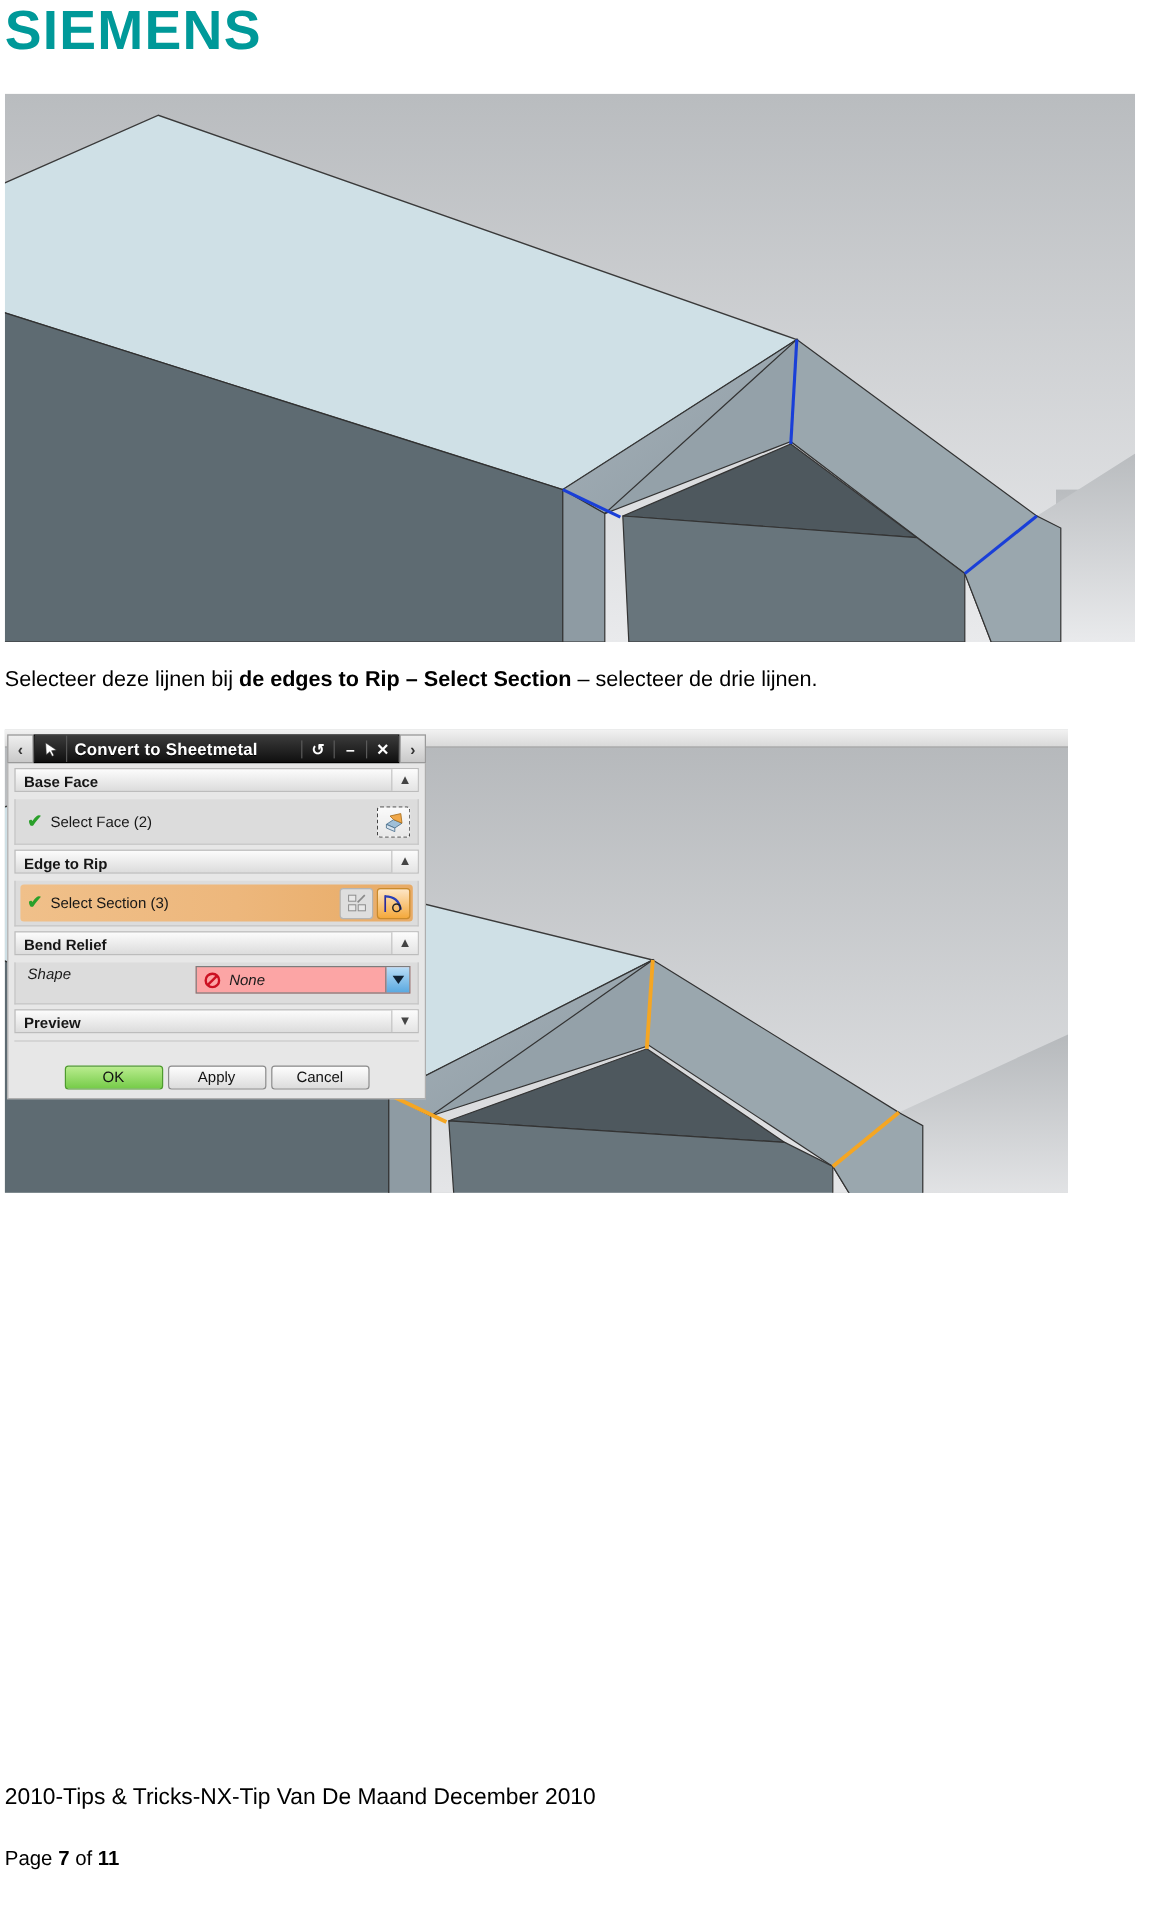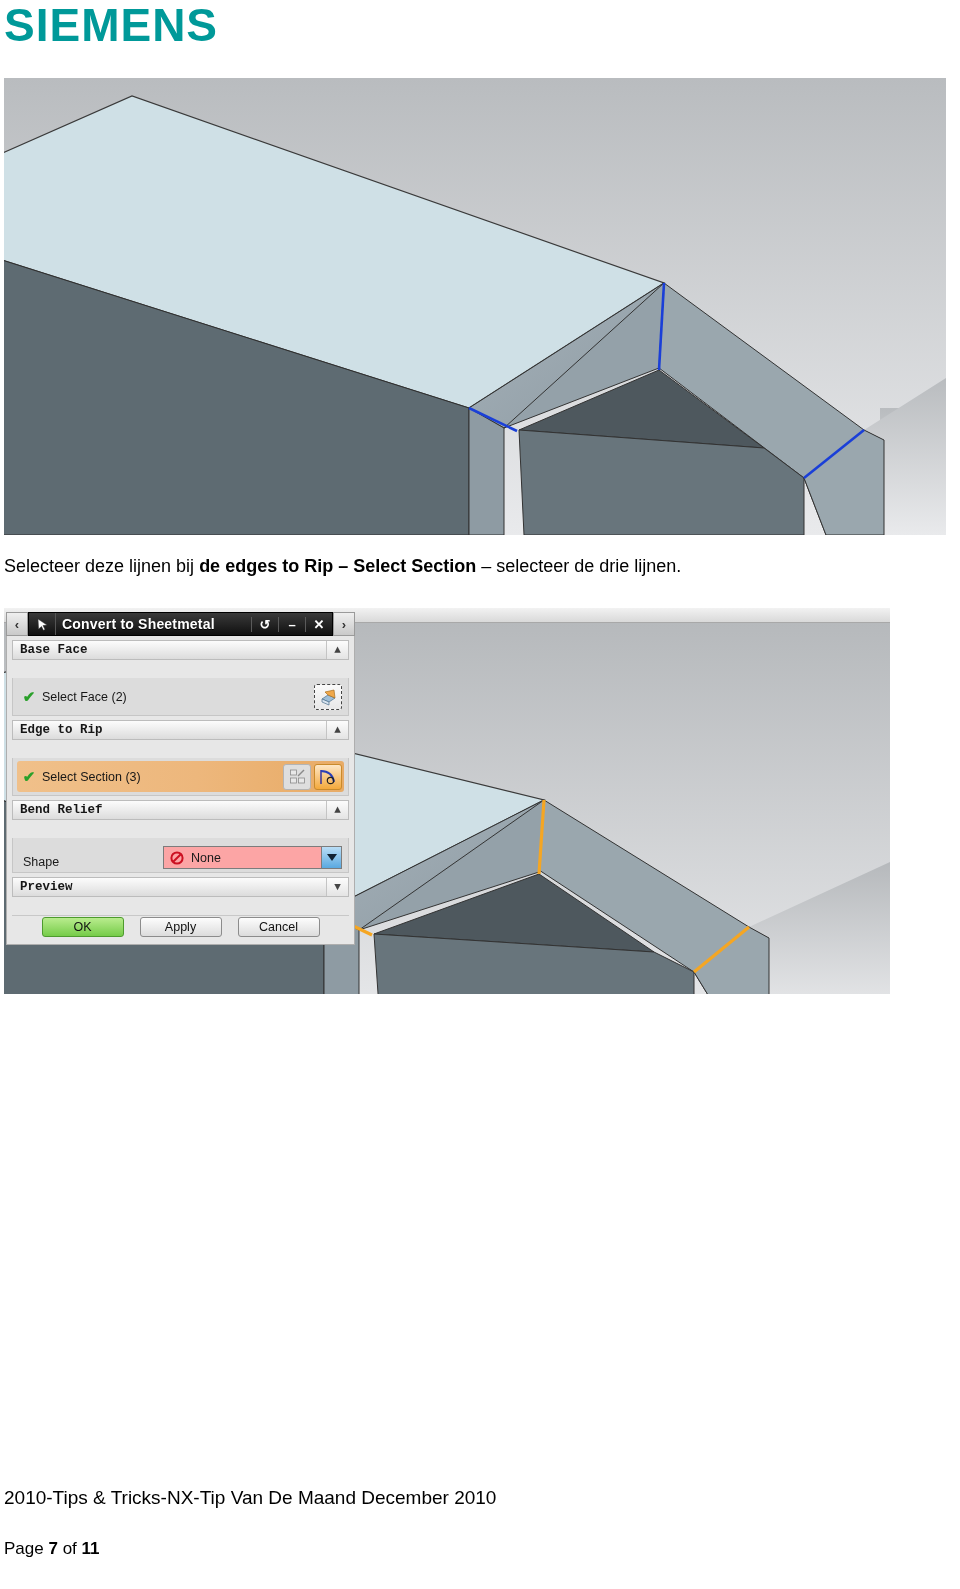--- a/index.html
+++ b/index.html
@@ -126,27 +126,26 @@
   .nx-body {
     background: #e7e7e7;
     border-left: 1px solid #aeaeae;
     border-right: 1px solid #aeaeae;
     border-bottom: 1px solid #aeaeae;
     padding: 4px 5px 0 5px;
   }
 
   .group-header {
     display: flex;
-    align-items: center;
+    align-items: flex-end;
     height: 20px;
     background: linear-gradient(#fcfcfc, #dcdcdc);
     border: 1px solid #bcbcbc;
-    margin-bottom: 18px;
-    box-sizing: border-box;
-    font-family: Liberation Mono, monospace;
+    margin-bottom: 6px;
+    box-sizing: border-box;
   }
   .group-header .gh-label {
     flex: 1;
     padding-left: 7px;
     font-weight: bold;
     font-size: 12.5px;
     color: #161616;
   }
   .chev {
     width: 22px;
@@ -212,23 +211,24 @@
     border: 1px solid #c98a2c;
     background: linear-gradient(#fde6c6, #f4a93c);
   }
   .icon-btn.flat {
     border: 1px solid #b4b4b4;
     background: #dedede;
   }
 
   .shape-row {
     display: flex;
-    align-items: flex-end;
+    align-items: flex-start;
     height: 28px;
     padding: 0 2px;
+    font-style: italic;
   }
   .shape-label {
     width: 140px;
     font-size: 12.5px;
     padding-left: 4px;
   }
   .combo {
     flex: 1;
     display: flex;
     align-items: center;
@@ -253,22 +253,22 @@
     border-left: 1px solid #7c7c7c;
     display: flex; align-items: center; justify-content: center;
     color: #0a2a46;
     font-size: 9px;
     box-sizing: border-box;
   }
 
   .button-bar {
     display: flex;
     justify-content: center;
-    gap: 16px;
-    padding: 1px 0 7px 0;
+    gap: 4px;
+    padding: 20px 0 7px 0;
     border-top: 1px solid #c8c8c8;
     margin-top: 2px;
   }
   .dlg-btn {
     width: 82px;
     height: 20px;
     border: 1px solid #8c8c8c;
     border-radius: 3px;
     background: linear-gradient(#fdfdfd, #dcdcdc);
     font-size: 12.5px;

